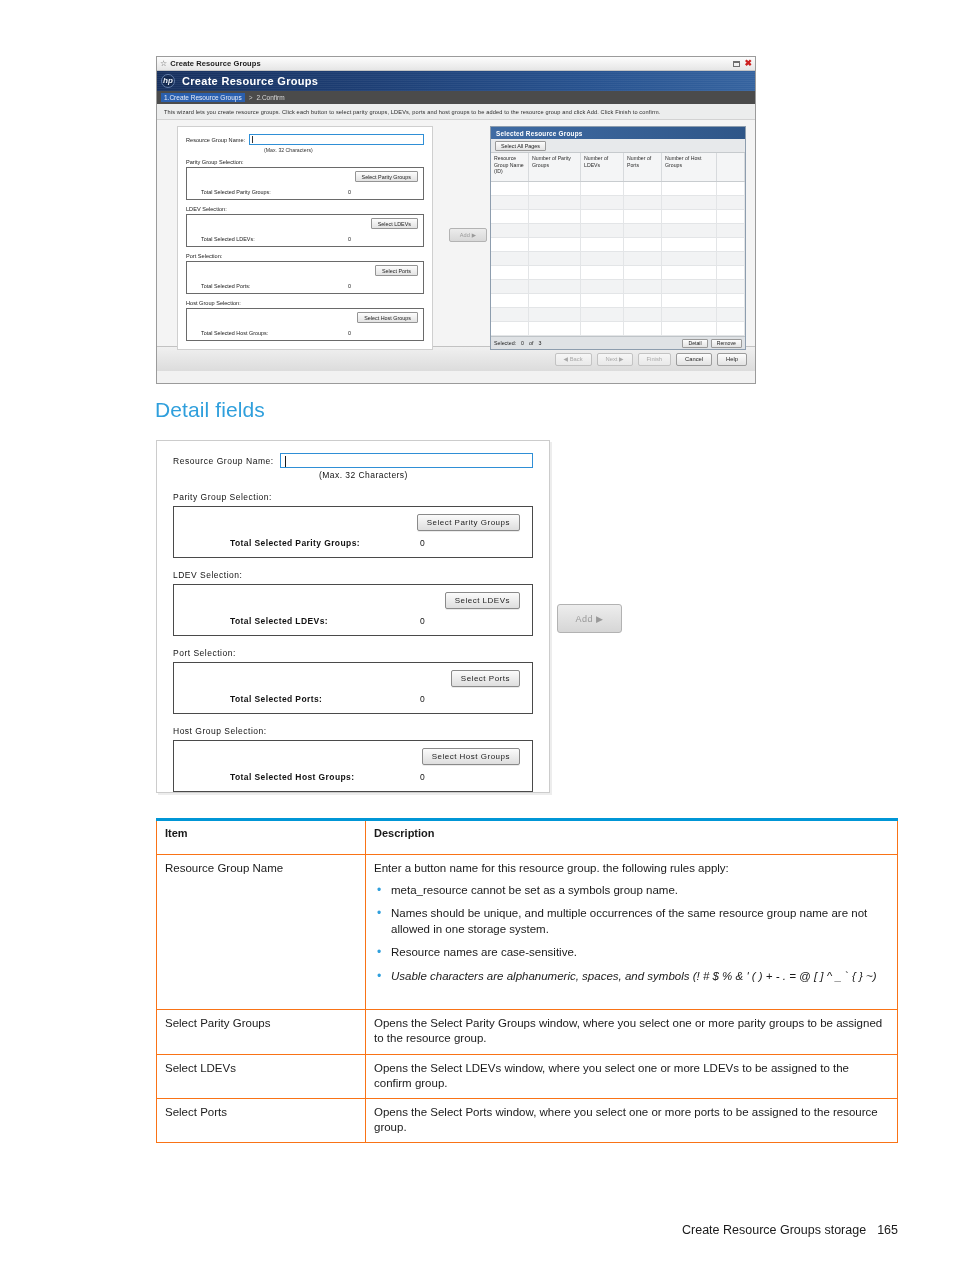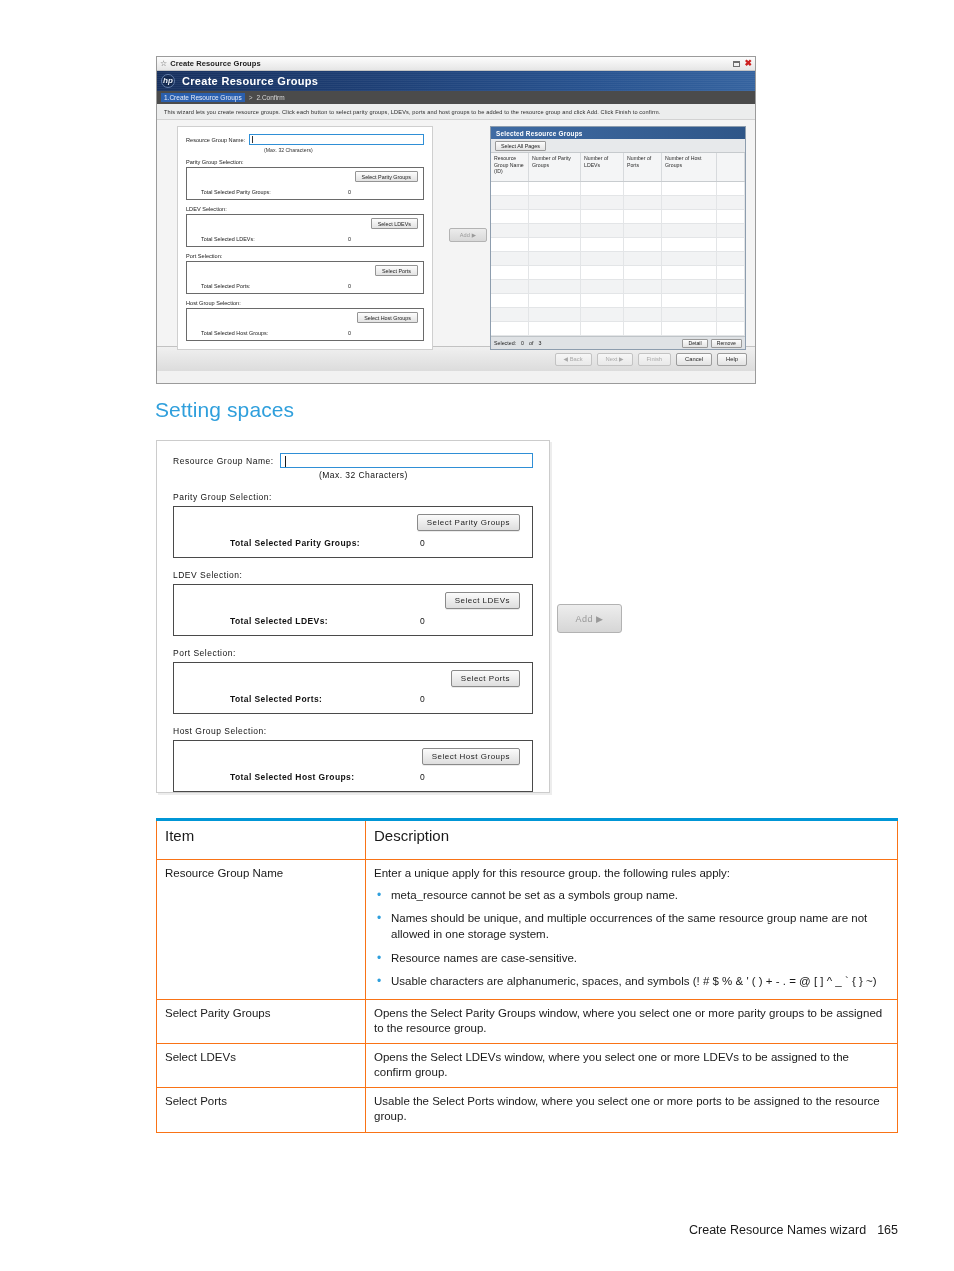--- a/index.html
+++ b/index.html
@@ -434,38 +434,38 @@
   #desc-table th, #desc-table td {
     border: 1px solid #f97316;
     text-align: left;
     vertical-align: top;
     padding: 6px 8px 7px 8px;
     color: #1a1a1a;
     font-weight: normal;
     line-height: 1.32;
   }
   #desc-table th {
-    font-weight: normal;
-    font-size: 15px;
+    font-weight: bold;
+    font-size: 11px;
     padding-top: 5px;
     padding-bottom: 13px;
     border-top: none;
   }
   #desc-table .col-item { width: 192px; }
   #desc-table ul {
     margin: 7px 0 0 0;
     padding-left: 17px;
     list-style: none;
   }
   #desc-table li {
     position: relative;
     margin-bottom: 8px;
     line-height: 1.35;
   }
-  #desc-table li:last-child { margin-bottom: 2px; }
+  #desc-table li:last-child { margin-bottom: 18px; font-style: italic; }
   #desc-table li::before {
     content: "\2022";
     position: absolute;
     left: -14px;
     top: -1px;
     color: #2f9fdc;
     font-size: 12px;
   }
   .cell-lead { margin: 0; }
 
@@ -677,21 +677,21 @@
 
   <div class="wiz-footer">
     <span class="wbtn disabled">◀ Back</span>
     <span class="wbtn disabled">Next ▶</span>
     <span class="wbtn disabled">Finish</span>
     <span class="wbtn">Cancel</span>
     <span class="wbtn">Help</span>
   </div>
 </div>
 
-<div id="setting-fields-heading">Setting spaces</div>
+<div id="setting-fields-heading">Detail fields</div>
 
 <div id="fig-form">
 
   <div class="f-namerow">
     <span class="f-namelbl">Resource Group Name:</span>
     <span class="f-nameinput">
       <span class="f-caret"></span>
     </span>
   </div>
   <div class="f-maxchars">(Max. 32 Characters)</div>
@@ -742,40 +742,40 @@
   <thead>
     <tr>
       <th class="col-item">Item</th>
       <th>Description</th>
     </tr>
   </thead>
   <tbody>
     <tr>
       <td class="col-item">Resource Group Name</td>
       <td>
-        <p class="cell-lead">Enter a unique apply for this resource group. the following rules apply:</p>
+        <p class="cell-lead">Enter a button name for this resource group. the following rules apply:</p>
         <ul>
           <li>meta_resource cannot be set as a symbols group name.</li>
           <li>Names should be unique, and multiple occurrences of the same resource group name are not allowed in one storage system.</li>
           <li>Resource names are case-sensitive.</li>
           <li>Usable characters are alphanumeric, spaces, and symbols (! # $ % &amp; ' ( ) + - . = @ [ ] ^ _ ` { } ~)</li>
         </ul>
       </td>
     </tr>
     <tr>
       <td class="col-item">Select Parity Groups</td>
       <td>Opens the Select Parity Groups window, where you select one or more parity groups to be assigned to the resource group.</td>
     </tr>
     <tr>
       <td class="col-item">Select LDEVs</td>
       <td>Opens the Select LDEVs window, where you select one or more LDEVs to be assigned to the confirm group.</td>
     </tr>
     <tr>
       <td class="col-item">Select Ports</td>
-      <td>Usable the Select Ports window, where you select one or more ports to be assigned to the resource group.</td>
+      <td>Opens the Select Ports window, where you select one or more ports to be assigned to the resource group.</td>
     </tr>
   </tbody>
 </table>
 
 <div id="page-footer">
-  <span>Create Resource Names wizard</span>
+  <span>Create Resource Groups storage</span>
   <span>165</span>
 </div>
 
 </body></html>

